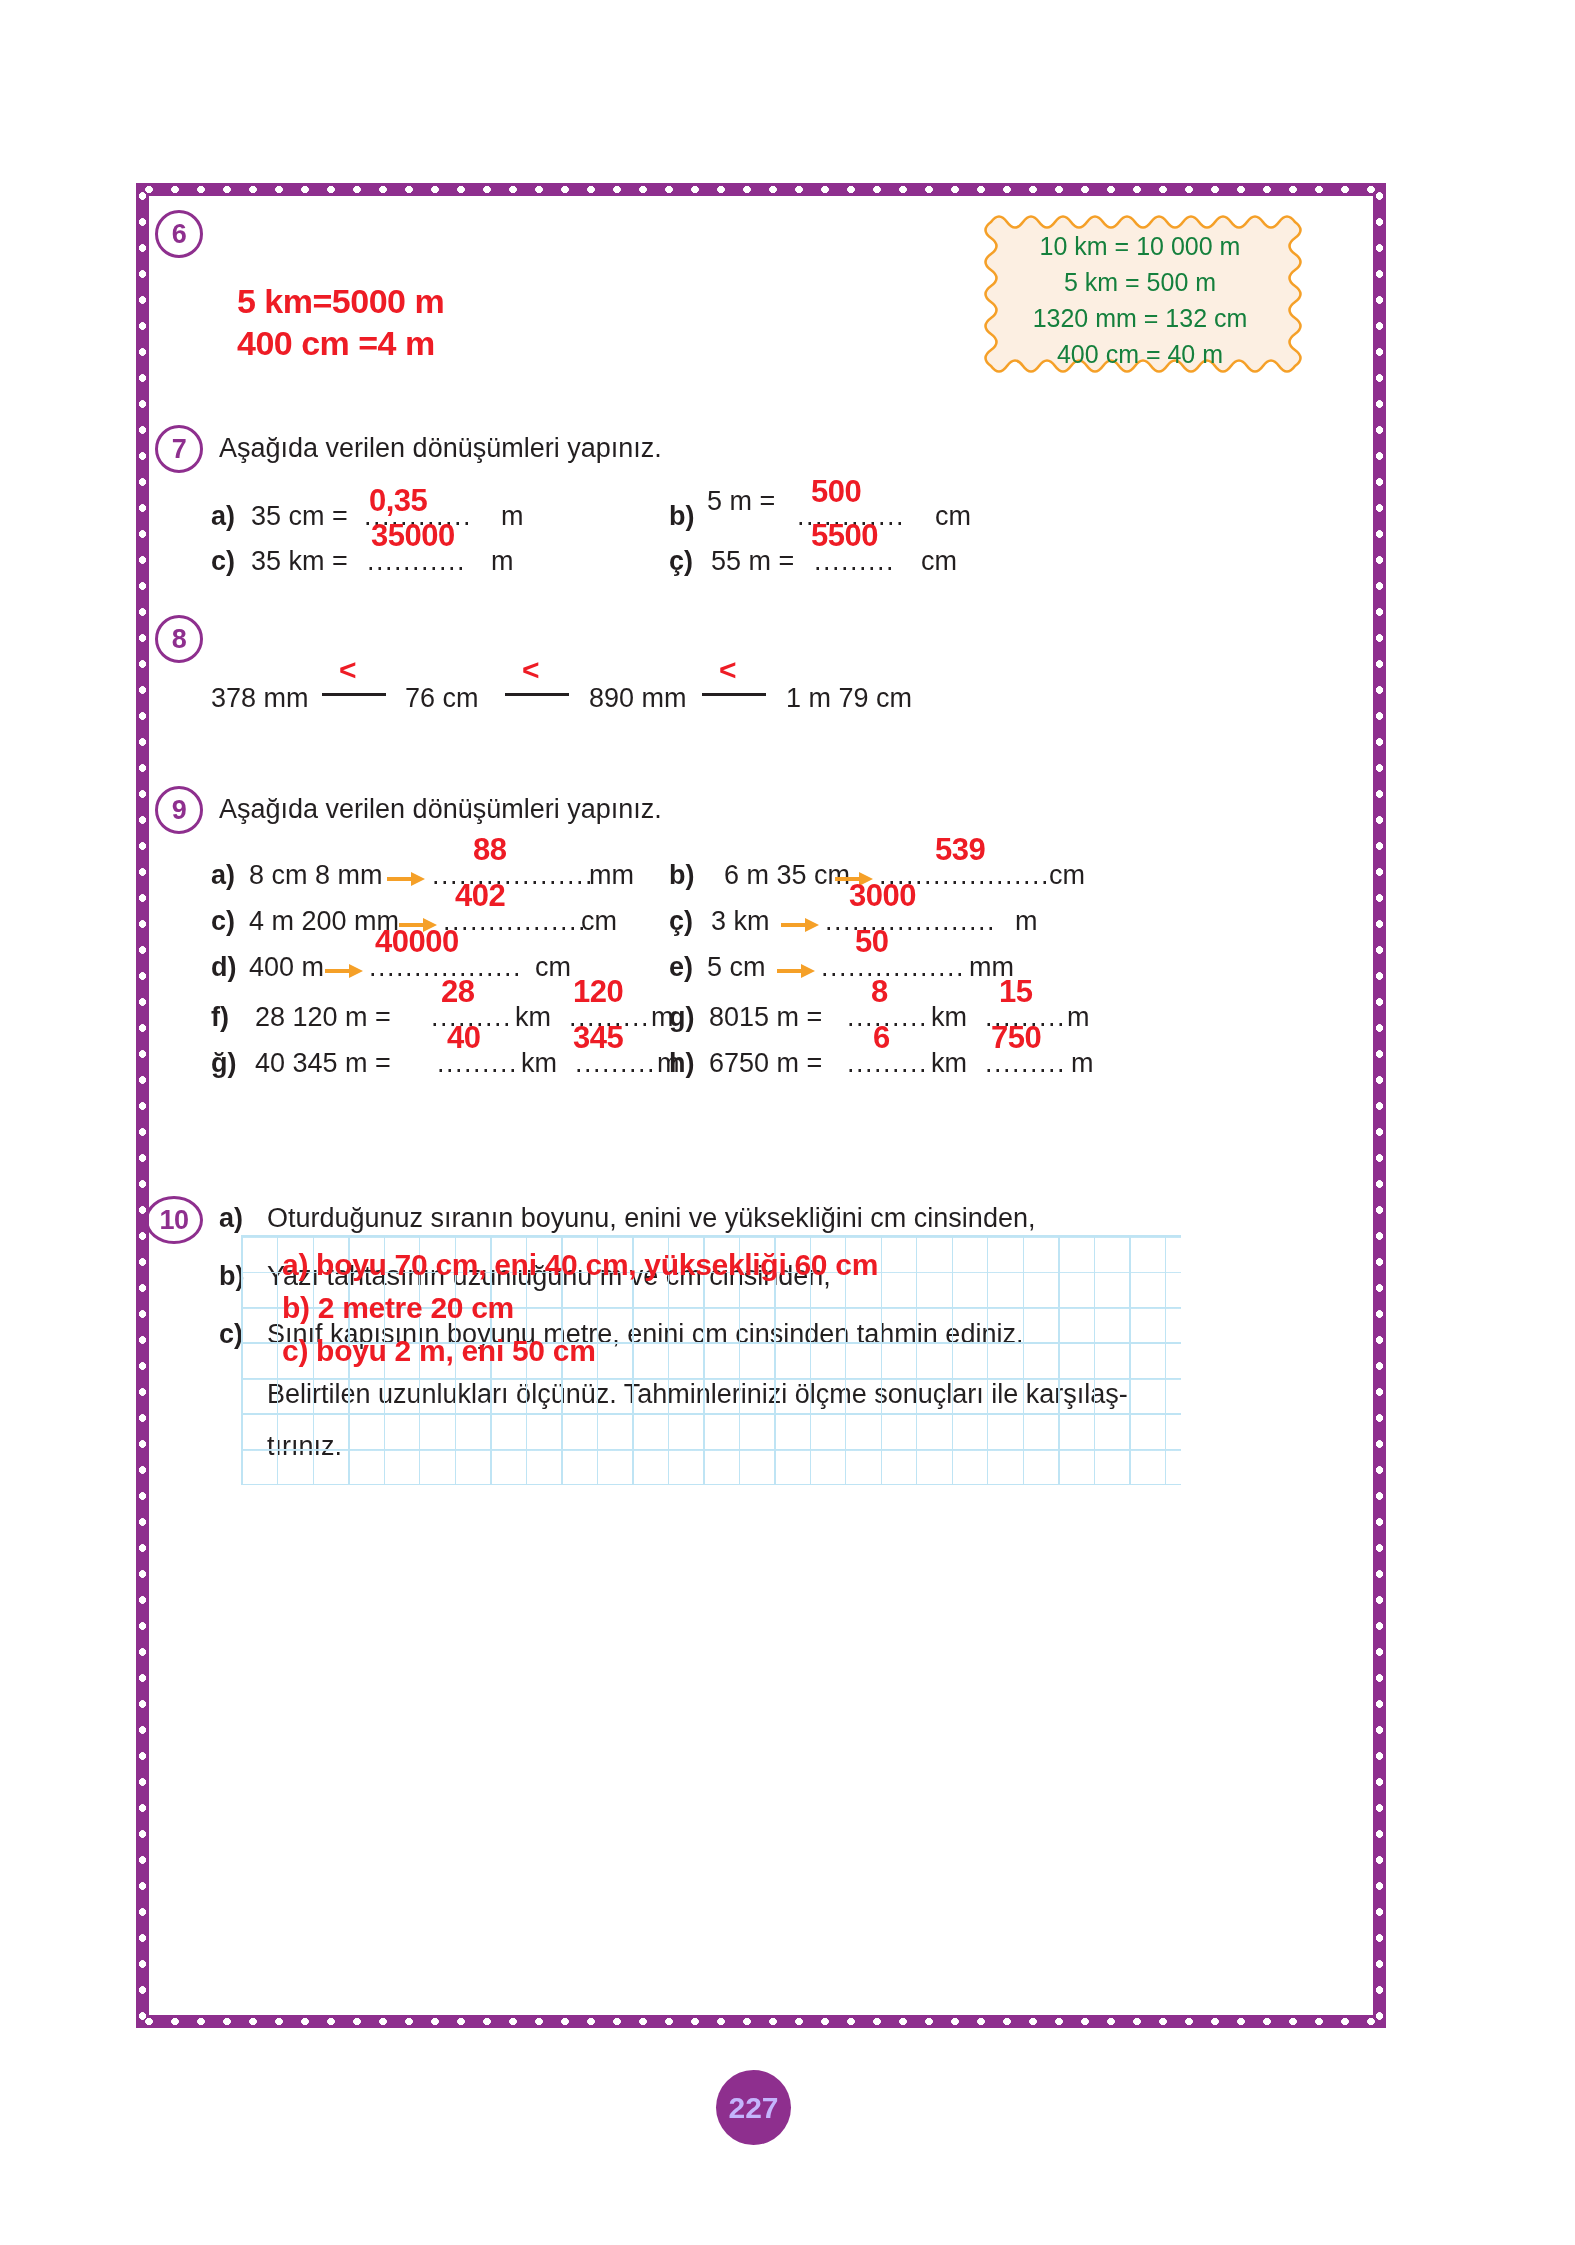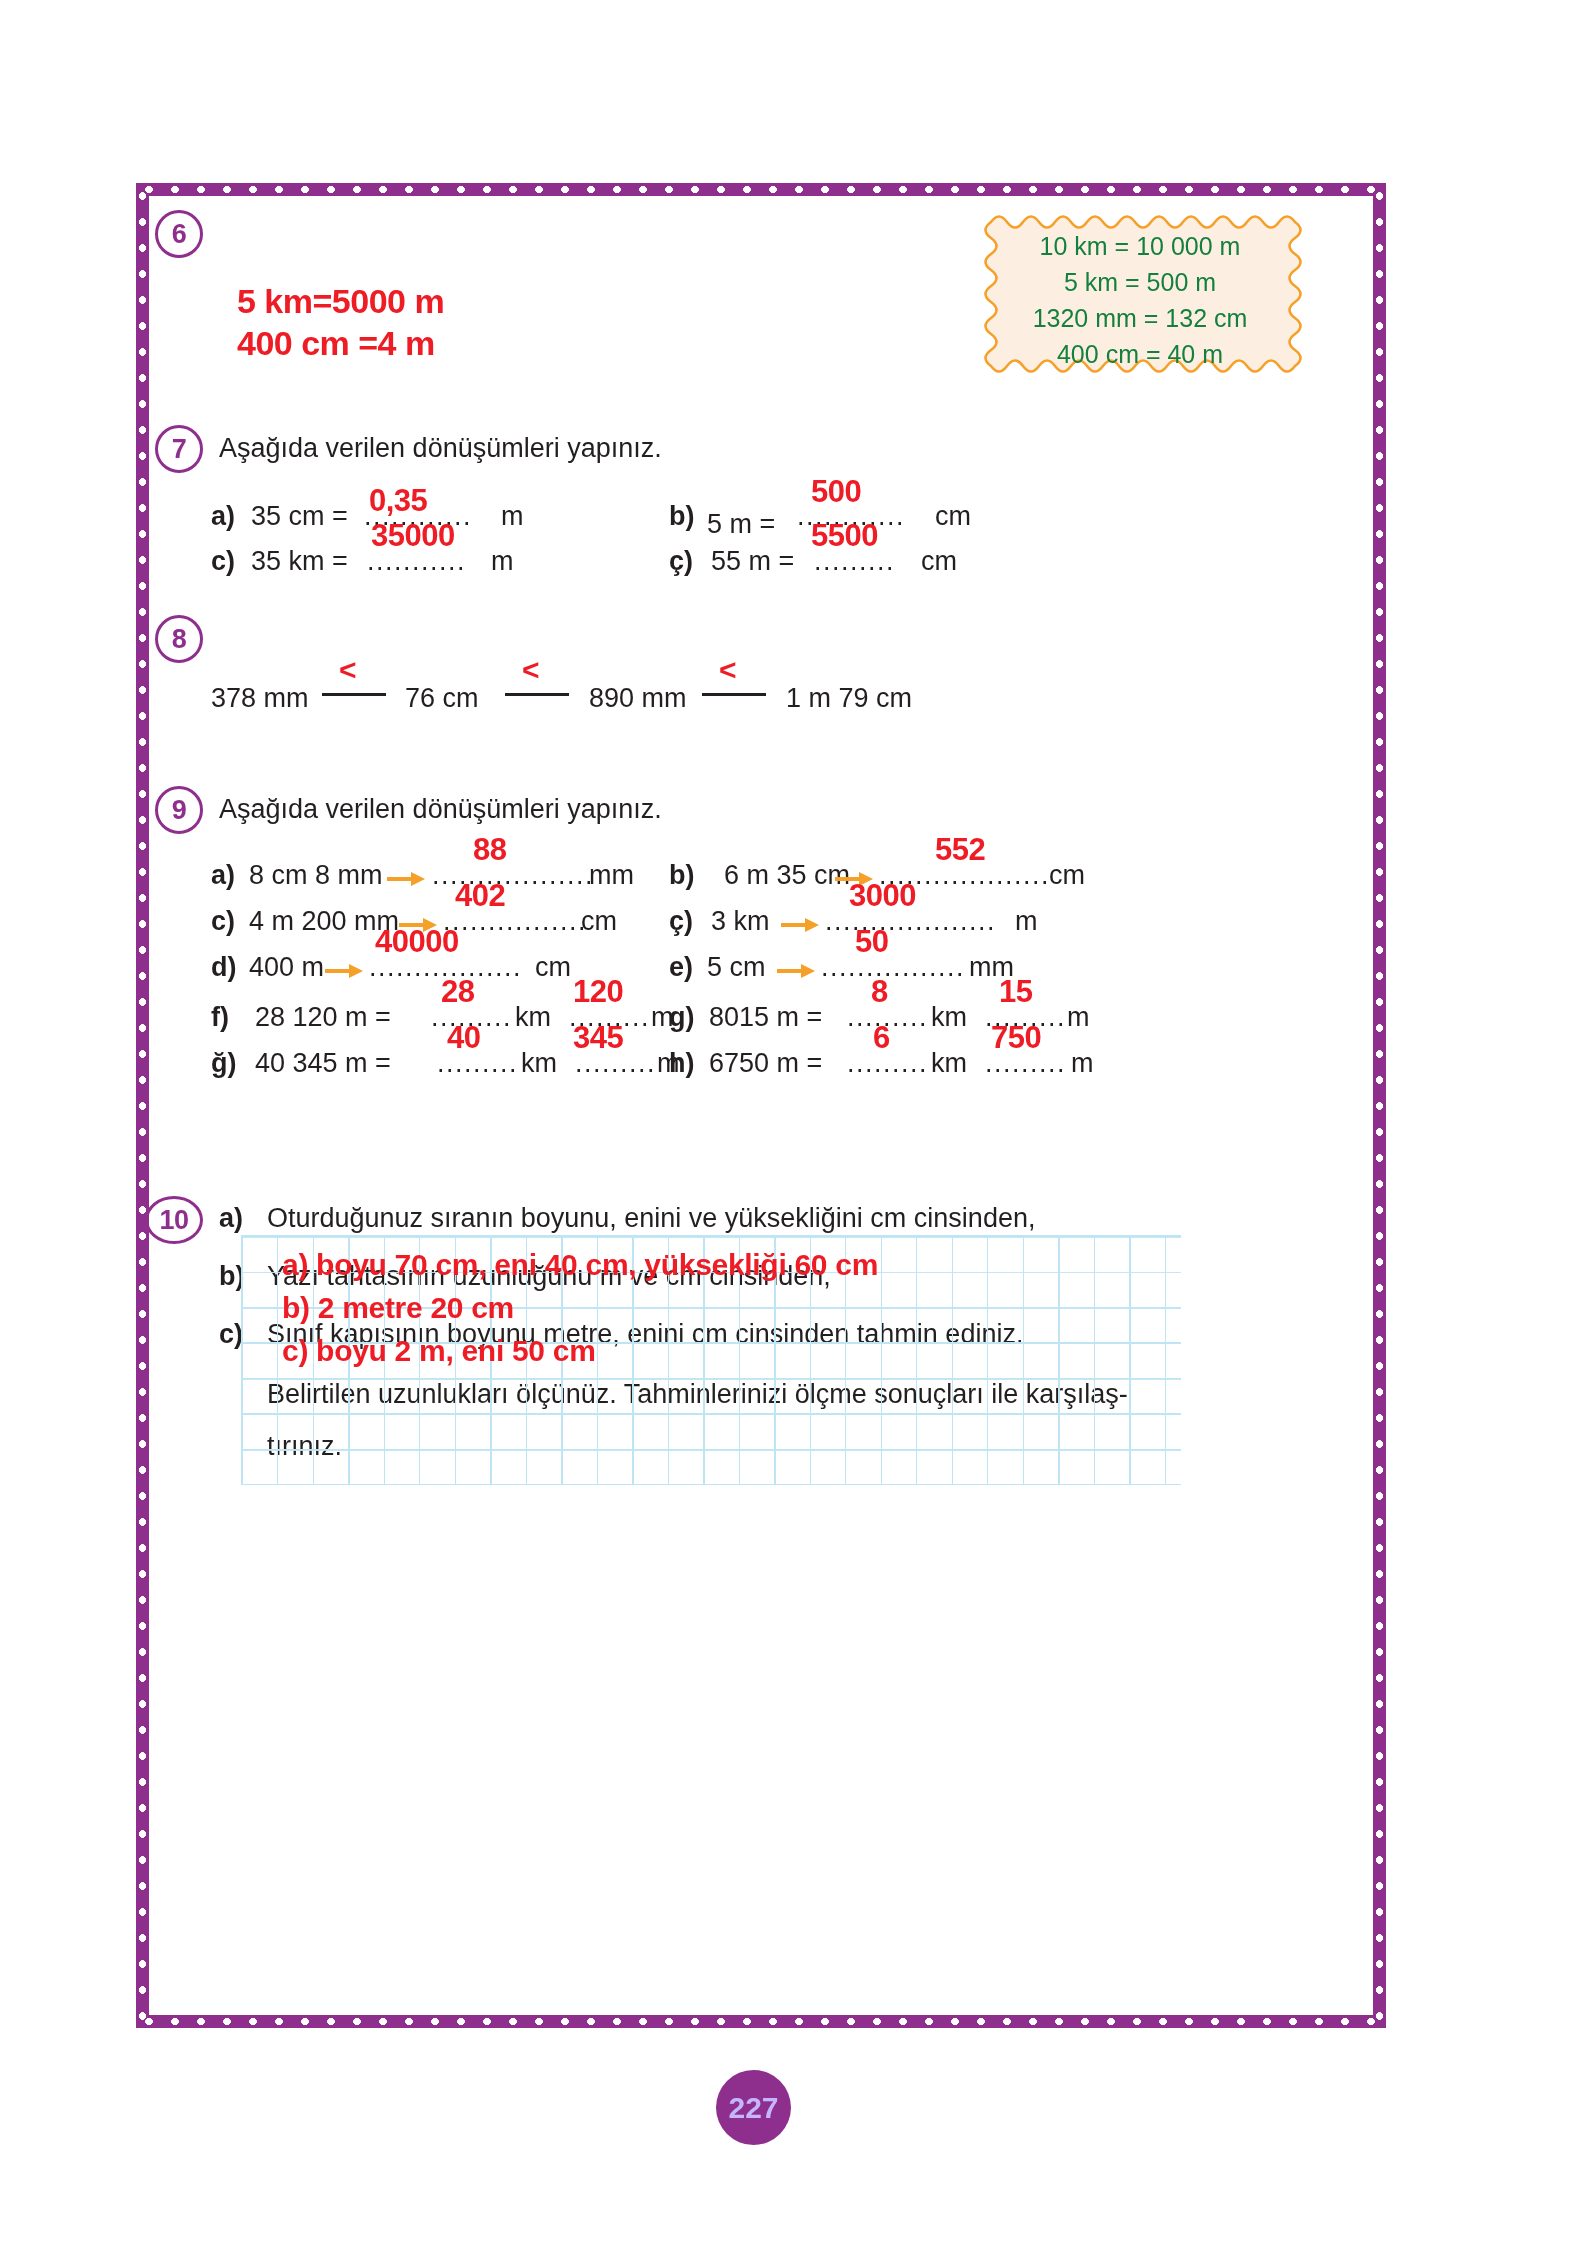--- a/index.html
+++ b/index.html
@@ -245,21 +245,21 @@
     <div class="qnum" style="left:6px; top:229px;">7</div>
     <div class="qtext" style="left:70px; top:237px;">Aşağıda verilen dönüşümleri yapınız.</div>
 
     <div class="qtext" style="left:62px; top:305px; font-weight:bold;">a)</div>
     <div class="qtext" style="left:102px; top:305px;">35 cm = </div>
     <div class="dots" style="left:215px; top:305px;">............</div>
     <div class="ans" style="left:220px; top:287px;">0,35</div>
     <div class="qtext" style="left:352px; top:305px;"> m</div>
 
     <div class="qtext" style="left:520px; top:305px; font-weight:bold;">b)</div>
-    <div class="qtext" style="left:558px; top:313px;">5 m = </div>
+    <div class="qtext" style="left:558px; top:290px;">5 m = </div>
     <div class="dots" style="left:648px; top:305px;">............</div>
     <div class="ans" style="left:662px; top:278px;">500</div>
     <div class="qtext" style="left:786px; top:305px;"> cm</div>
 
     <div class="qtext" style="left:62px; top:350px; font-weight:bold;">c)</div>
     <div class="qtext" style="left:102px; top:350px;">35 km = </div>
     <div class="dots" style="left:218px; top:350px;">...........</div>
     <div class="ans" style="left:222px; top:322px;">35000</div>
     <div class="qtext" style="left:342px; top:350px;"> m</div>
 
@@ -298,21 +298,21 @@
     <div class="ans" style="left:324px; top:636px;">88</div>
     <div class="qtext" style="left:440px; top:664px;">mm</div>
 
     <div class="qtext" style="left:520px; top:664px; font-weight:bold;">b)</div>
     <div class="qtext" style="left:575px; top:664px;">6 m 35 cm</div>
     <svg class="arrow" style="left:686px; top:674px;" viewBox="0 0 40 18">
       <path d="M0 9 L28 9" stroke="#f5a028" stroke-width="4"></path>
       <path d="M24 2 L38 9 L24 16 Z" fill="#f5a028"></path>
     </svg>
     <div class="dots" style="left:730px; top:664px;">...................</div>
-    <div class="ans" style="left:786px; top:636px;">552</div>
+    <div class="ans" style="left:786px; top:636px;">539</div>
     <div class="qtext" style="left:900px; top:664px;">cm</div>
 
     <div class="qtext" style="left:62px; top:710px; font-weight:bold;">c)</div>
     <div class="qtext" style="left:100px; top:710px;">4 m 200 mm</div>
     <svg class="arrow" style="left:250px; top:720px;" viewBox="0 0 40 18">
       <path d="M0 9 L28 9" stroke="#f5a028" stroke-width="4"></path>
       <path d="M24 2 L38 9 L24 16 Z" fill="#f5a028"></path>
     </svg>
     <div class="dots" style="left:294px; top:710px;">................</div>
     <div class="ans" style="left:306px; top:682px;">402</div>

